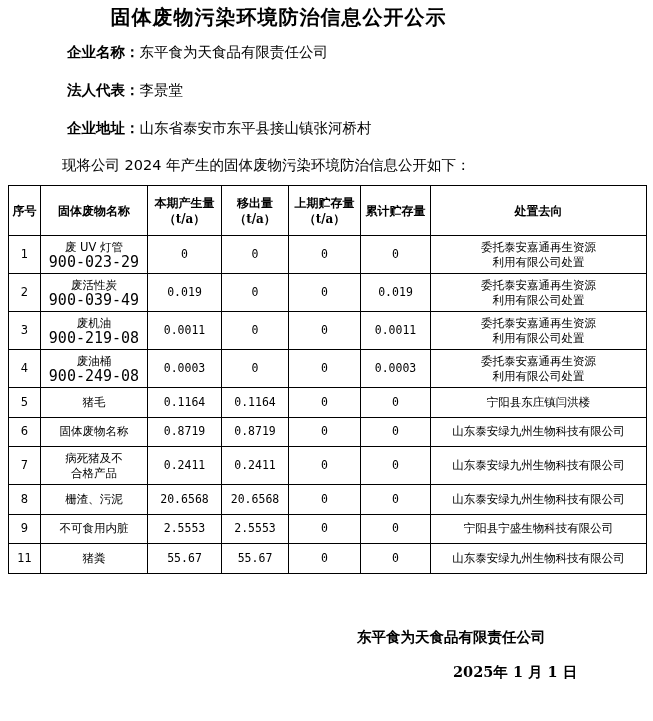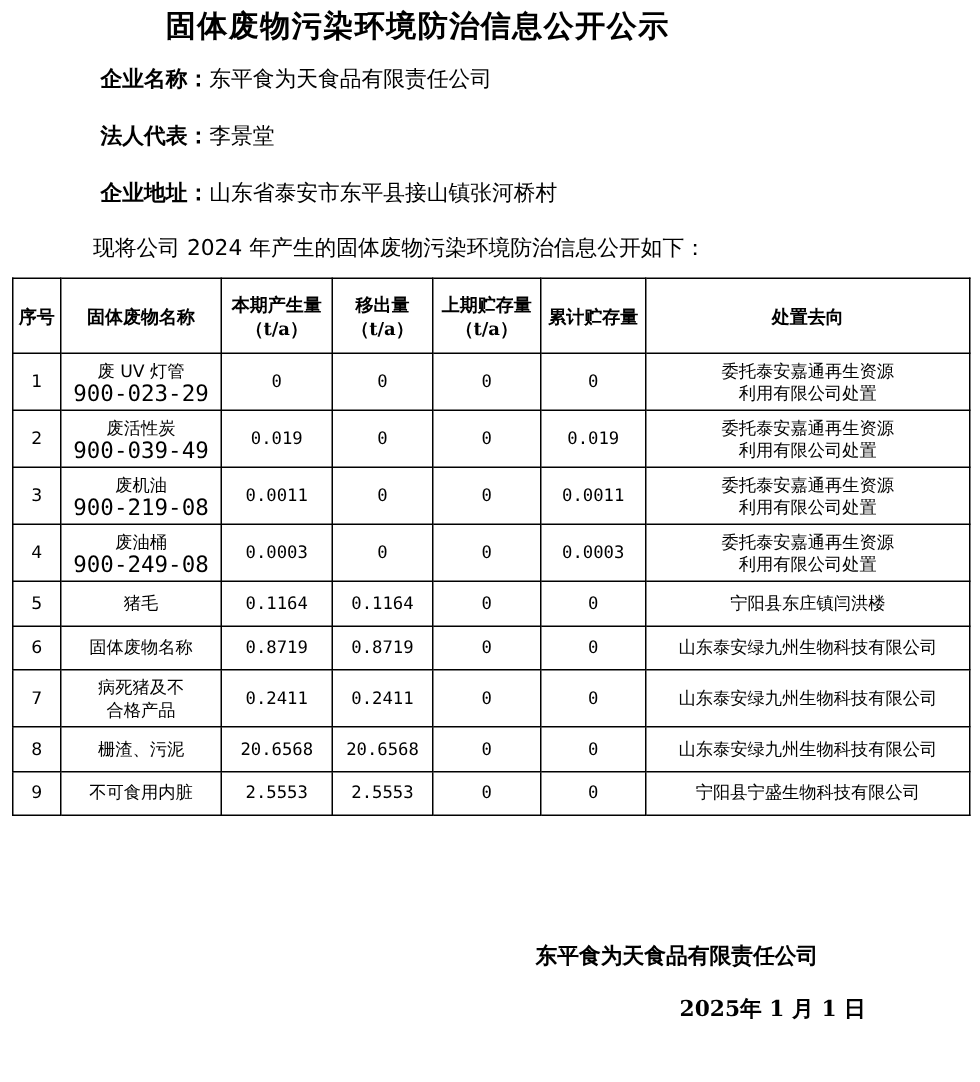--- a/index.html
+++ b/index.html
@@ -192,17 +192,26 @@
     </tr>
     <tr class="r1">
       <td>9</td>
       <td>不可食用内脏</td>
       <td class="num">2.5553</td>
       <td class="num">2.5553</td>
       <td class="num">0</td>
       <td class="num">0</td>
       <td>宁阳县宁盛生物科技有限公司</td>
     </tr>
+    <tr class="r1">
+      <td>11</td>
+      <td>猪粪</td>
+      <td class="num">55.67</td>
+      <td class="num">55.67</td>
+      <td class="num">0</td>
+      <td class="num">0</td>
+      <td>山东泰安绿九州生物科技有限公司</td>
+    </tr>
   </tbody>
 </table>
 
 <div class="sig-company">东平食为天食品有限责任公司</div>
 <div class="sig-date">2025年 1 月 1 日</div>
 
 </body></html>

